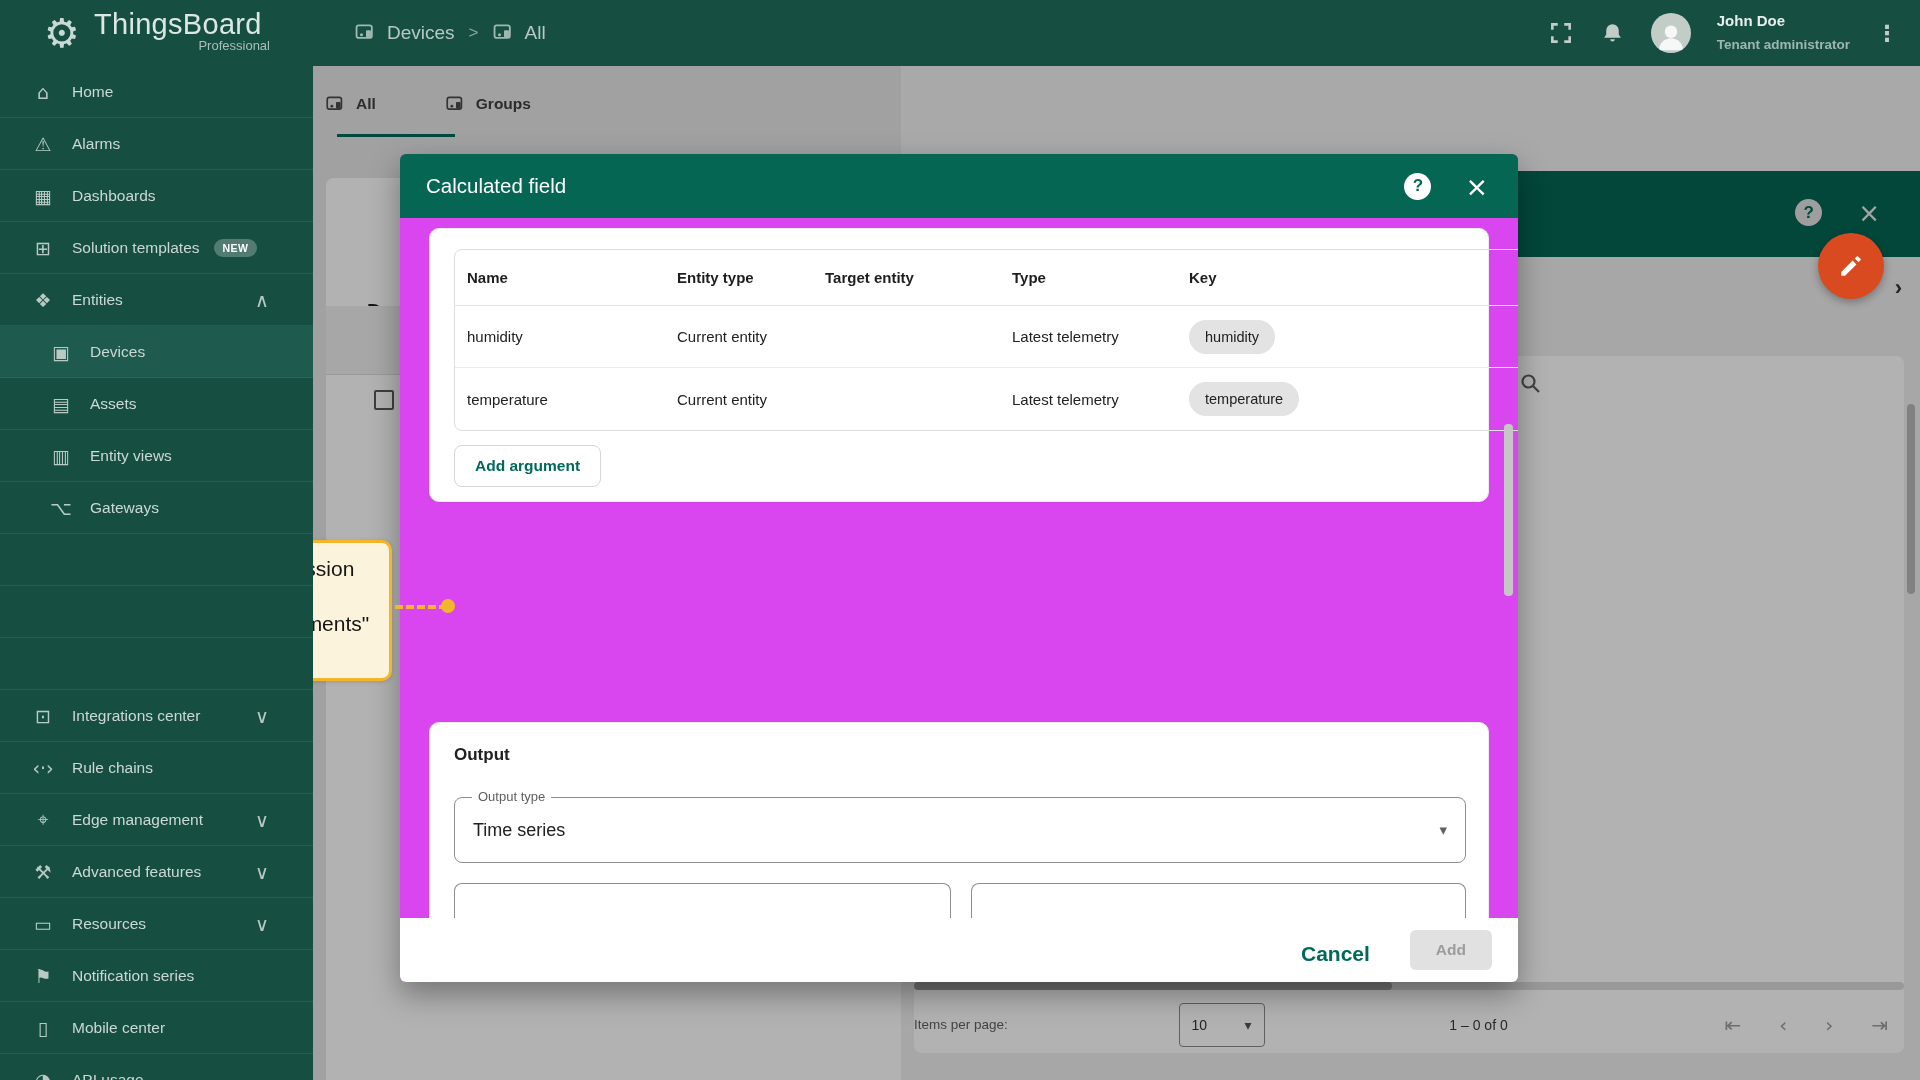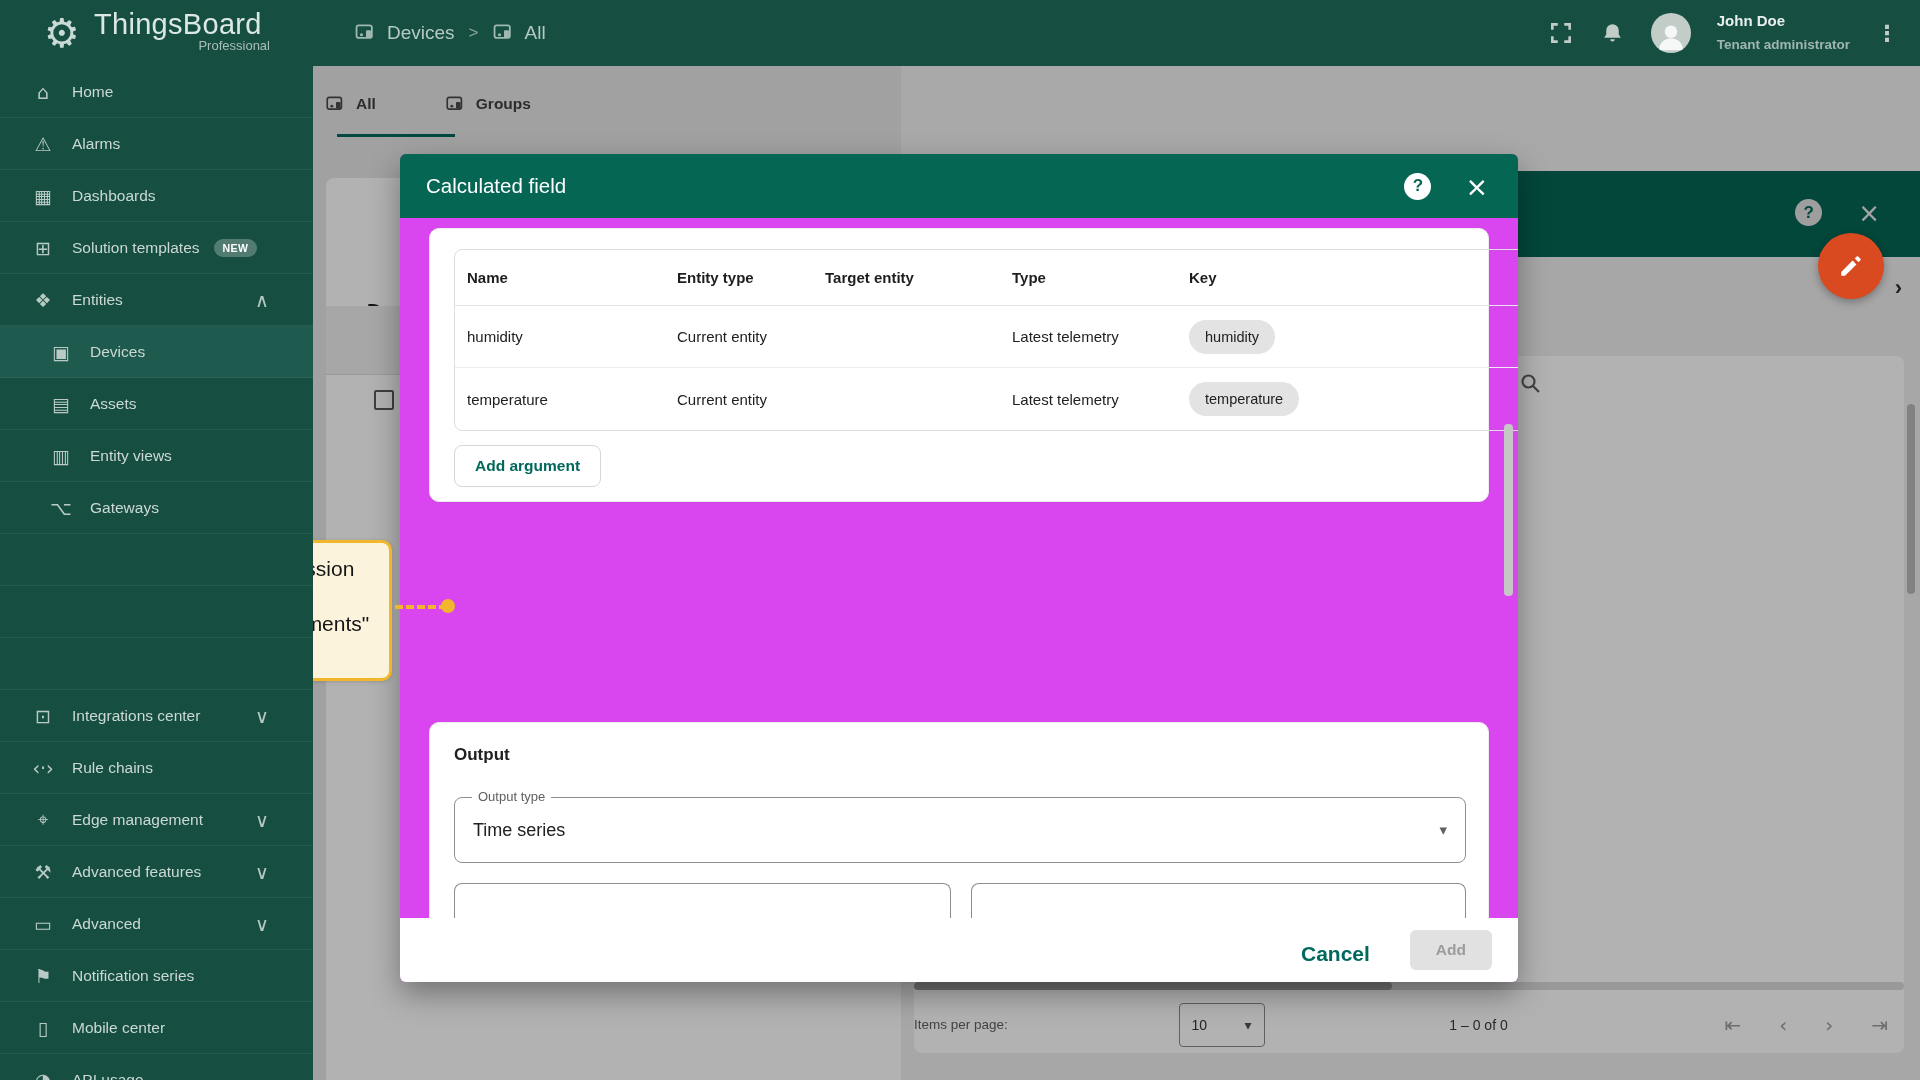--- a/index.html
+++ b/index.html
@@ -255,21 +255,21 @@
       <span class="side-label">Edge management</span>
       <span class="side-chevron icon">∨</span>
     </div>
     <div class="side-item">
       <span class="icon">⚒</span>
       <span class="side-label">Advanced features</span>
       <span class="side-chevron icon">∨</span>
     </div>
     <div class="side-item">
       <span class="icon">▭</span>
-      <span class="side-label">Advanced</span>
+      <span class="side-label">Resources</span>
       <span class="side-chevron icon">∨</span>
     </div>
     <div class="side-item">
       <span class="icon">⚑</span>
       <span class="side-label">Notification series</span>
     </div>
     <div class="side-item">
       <span class="icon">▯</span>
       <span class="side-label">Mobile center</span>
     </div>

